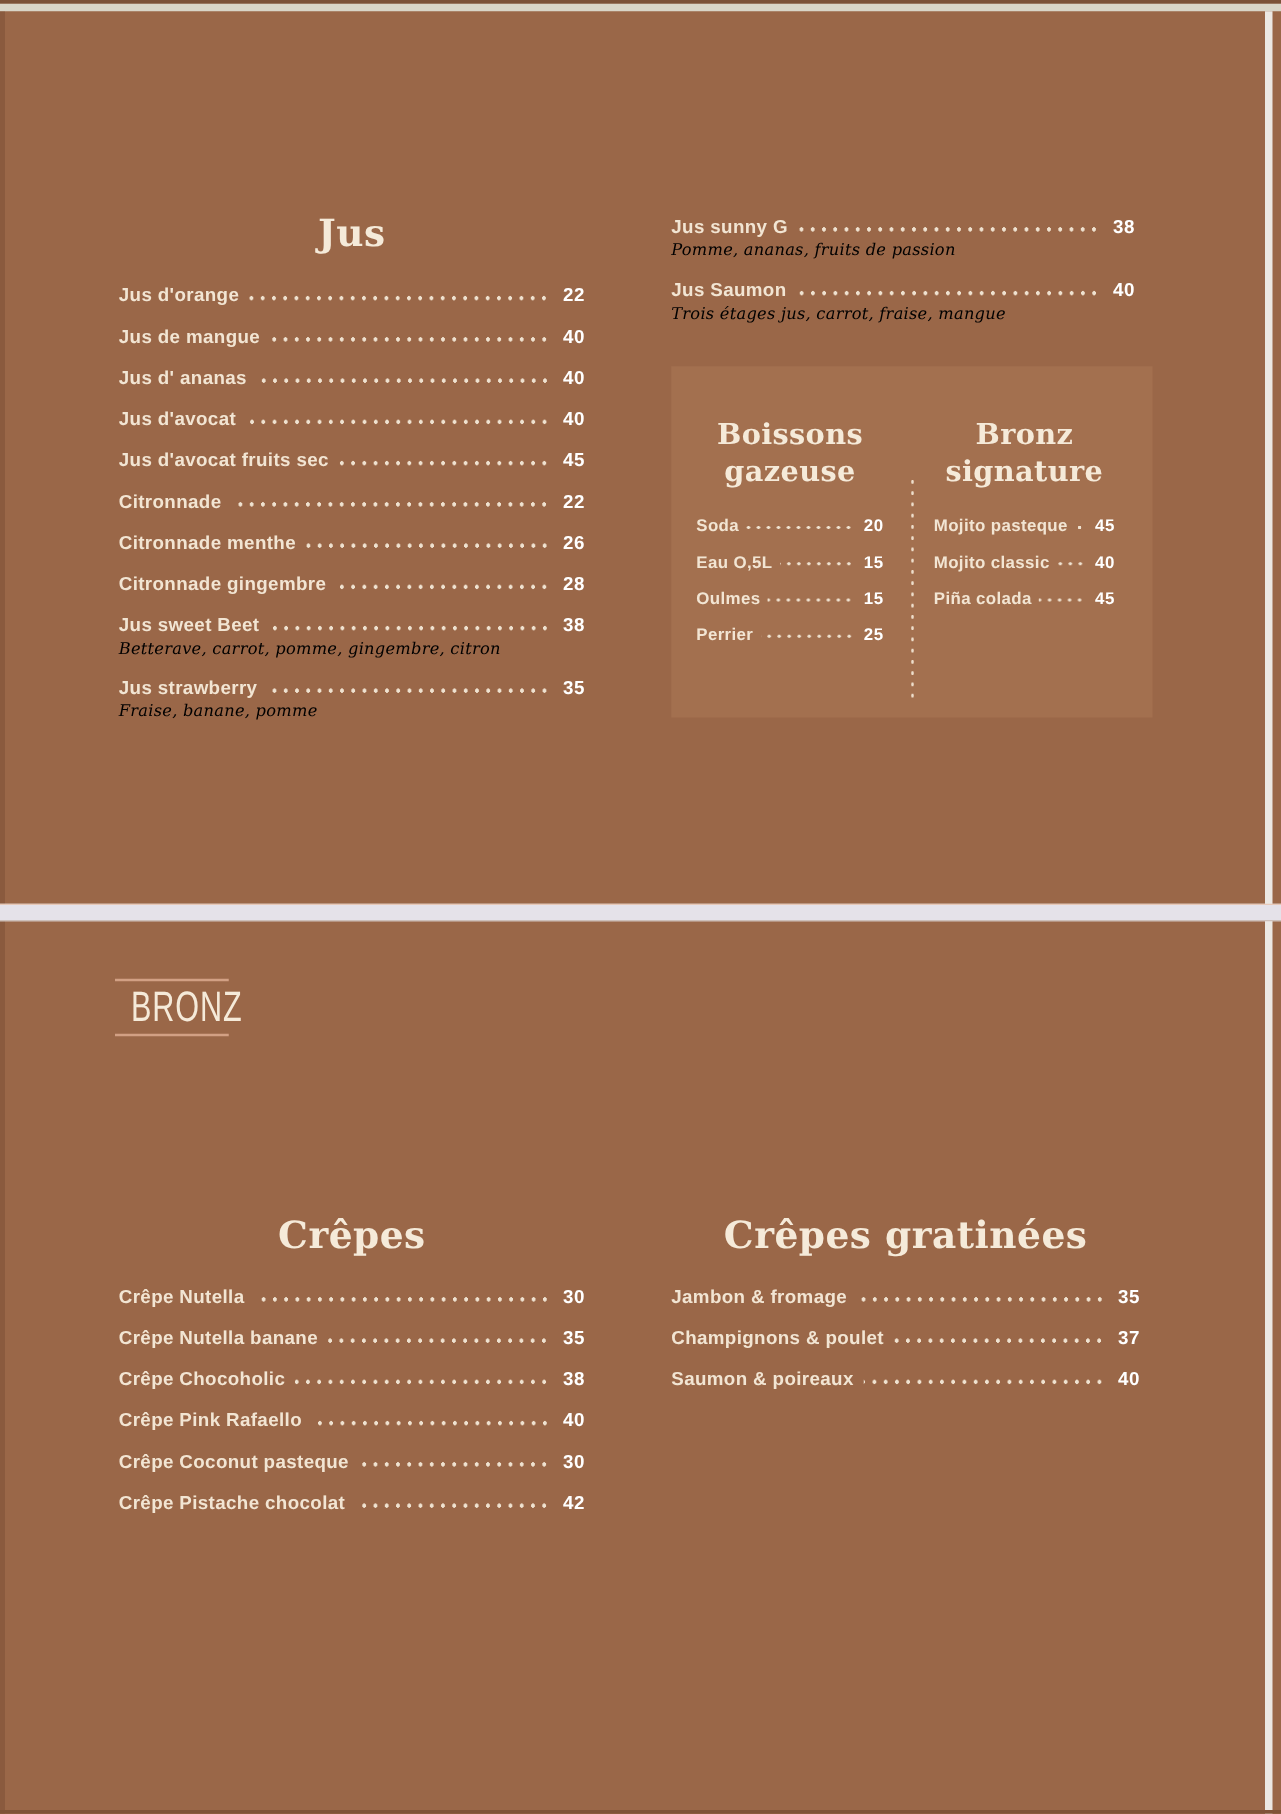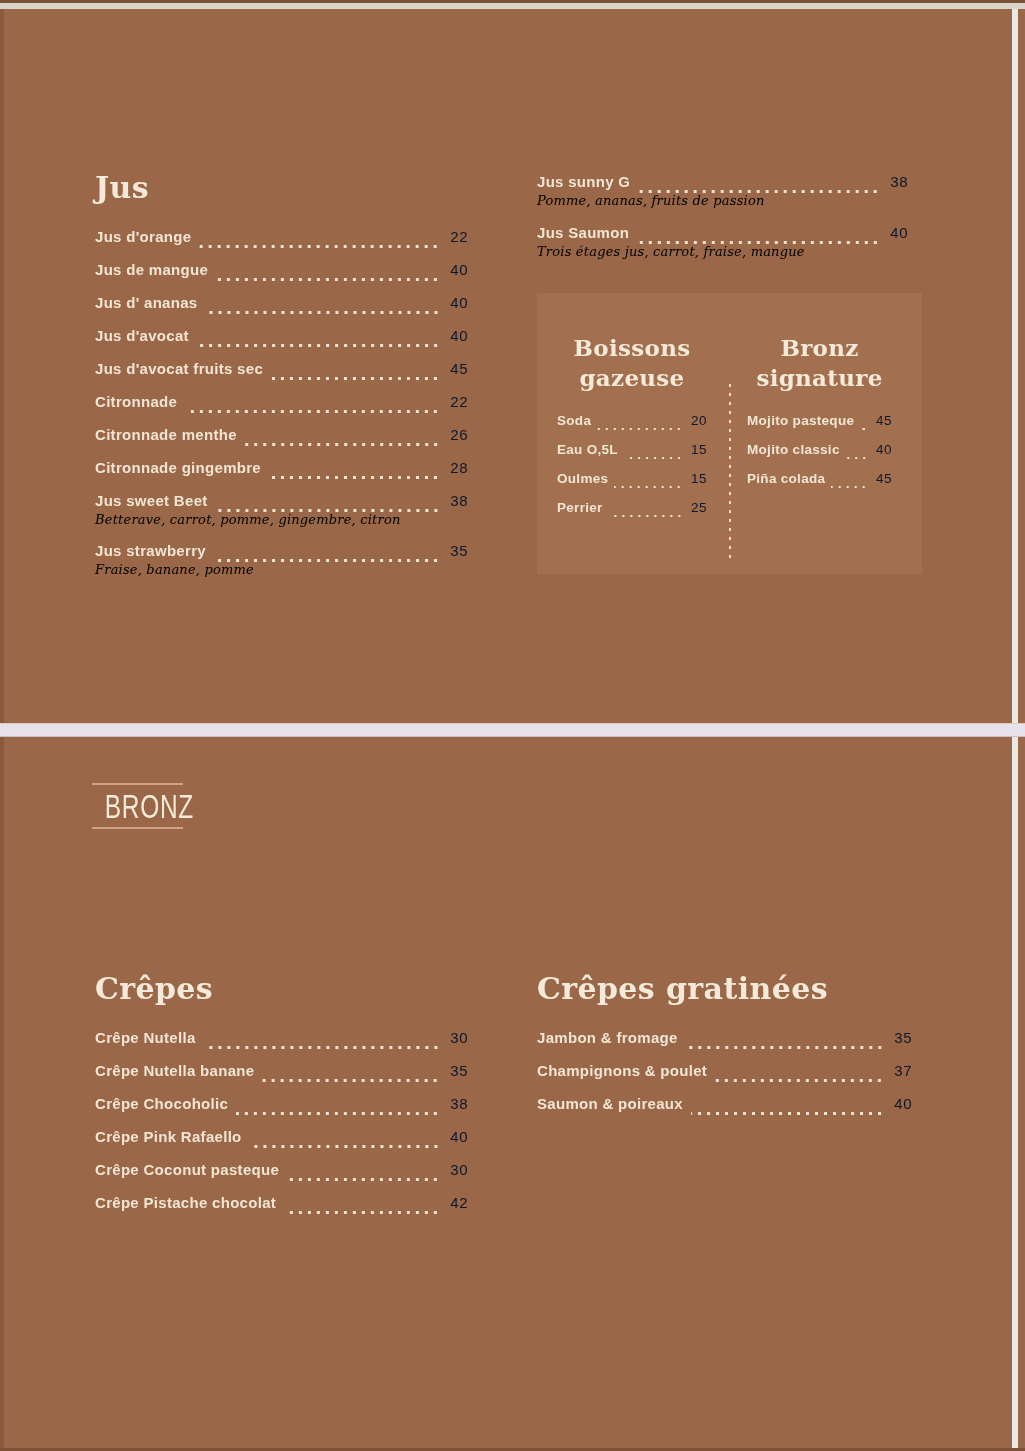--- a/index.html
+++ b/index.html
@@ -18,33 +18,33 @@
   .right-white{left:1012px;top:9px;width:6px;height:1442px;background:#ece8e3;}
   .left-shade{left:0;top:9px;width:4px;height:1442px;background:rgba(80,44,26,.22);}
   .bottom-dark{left:0;top:1448px;width:1025px;height:3px;background:#7f5338;}
   .page-divider{left:0;top:723px;width:1025px;height:14px;background:#e5e2e9;
     border-top:1px solid #e8c9b8;border-bottom:1px solid #cdbfb9;box-sizing:border-box;}
 
   
   h2.section-title{
     font-family:"DejaVu Serif","Liberation Serif",serif;
     font-size:30px;line-height:36px;font-weight:700;
-    color:#f5ead9;margin:0 0 20px 0;letter-spacing:.4px;
+    color:#f5ead9;margin:0 0 20px 0;letter-spacing:.4px;text-align:center;
   }
   h3.box-title{
     font-family:"DejaVu Serif","Liberation Serif",serif;
     font-size:23px;line-height:30px;font-weight:700;
     color:#f5ead9;margin:0 0 19px 0;letter-spacing:.3px;text-align:center;
   }
 
   
   .menu-item{margin-bottom:12px;}
-  .row{display:flex;align-items:flex-end;line-height:21px;}
+  .row{display:flex;align-items:center;line-height:21px;}
   .item-name{font-weight:700;font-size:15px;color:#f2e5d3;letter-spacing:.3px;white-space:nowrap;}
-  .item-price{font-weight:400;font-size:15px;color:#0f172a;min-width:24px;text-align:right;letter-spacing:.5px;}
+  .item-price{font-weight:700;font-size:15px;color:#ffffff;min-width:24px;text-align:right;letter-spacing:.5px;}
   .dots{
     flex:1;height:5px;margin:0 4px 0 8px;position:relative;top:2px;
     background-image:radial-gradient(circle,#efe2d0 1.5px,transparent 1.8px);
     background-size:9px 5px;background-repeat:repeat-x;background-position:right center;
   }
   .item-desc{
     font-family:"DejaVu Serif","Liberation Serif",serif;font-style:italic;
     font-size:13px;line-height:16px;color:#000000;margin-top:1px;letter-spacing:.2px;
   }
 

